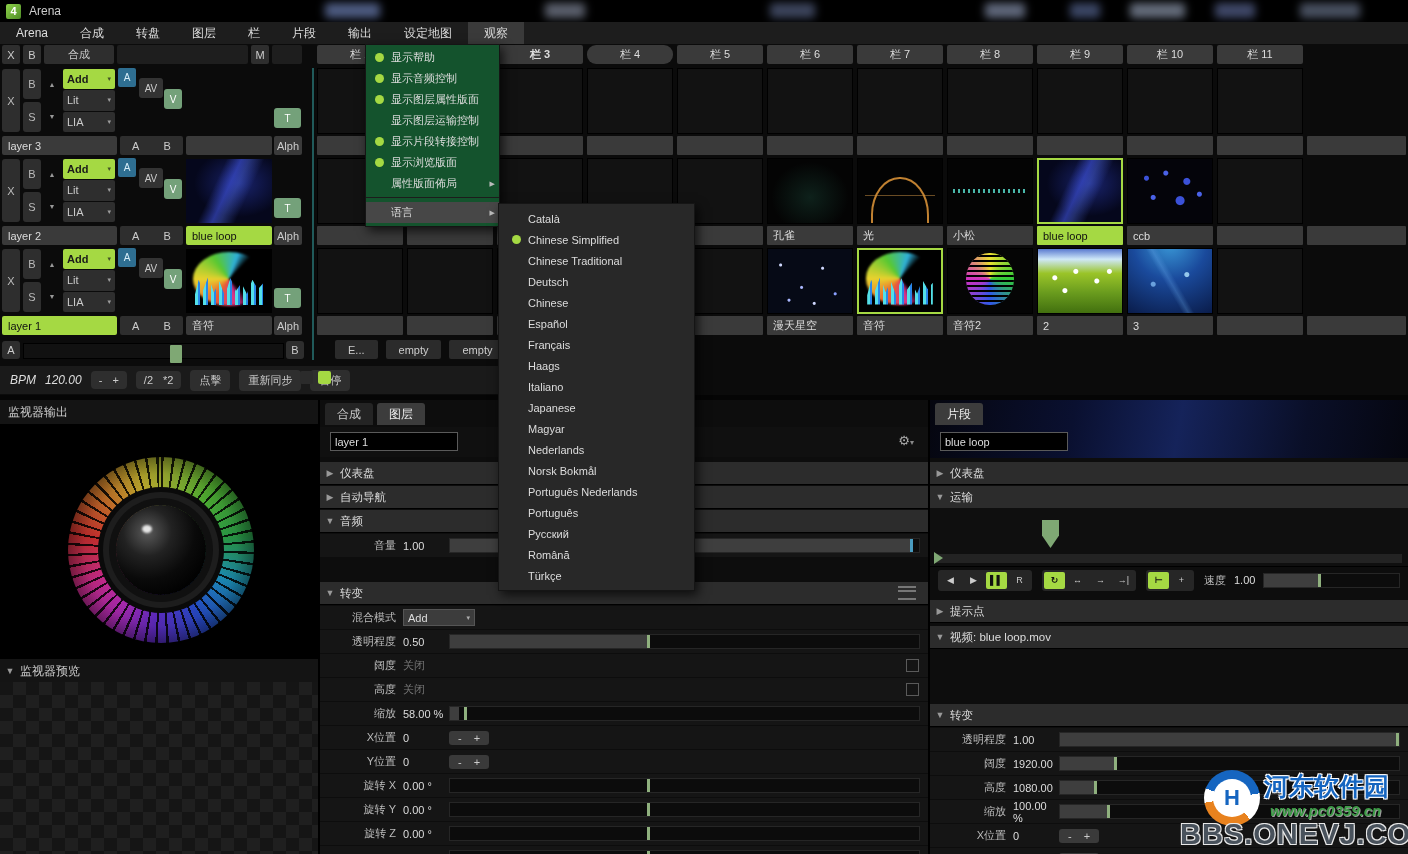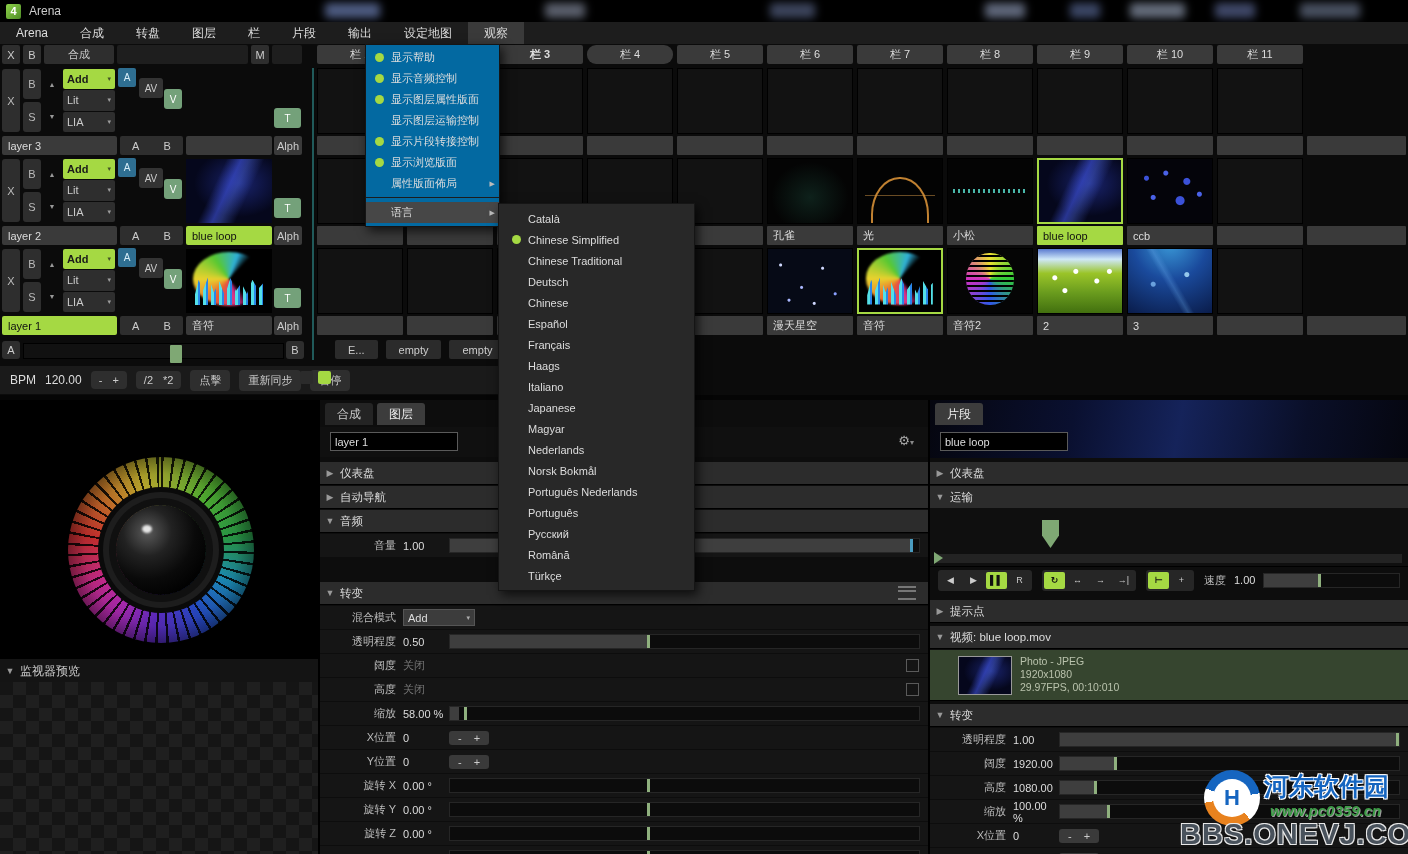--- a/index.html
+++ b/index.html
@@ -71,21 +71,21 @@
   .xfbtn{position:absolute;top:1px;width:18px;height:18px;background:#2e2e2e;border-radius:3px;color:#ccc;
     display:flex;align-items:center;justify-content:center;}
   #xftrack{position:absolute;left:23px;top:3px;width:259px;height:14px;background:#111;border:1px solid #000;}
   #xfhandle{position:absolute;left:146px;top:1px;width:12px;height:18px;background:#7fa874;border-radius:1px;}
   #decktabs{position:absolute;left:335px;top:296px;height:20px;display:flex;gap:8px;}
   .dtab{height:19px;background:#2b2b2b;border-radius:2px;color:#ccc;display:flex;align-items:center;
     justify-content:center;padding:0 13px;}
   #bpmbar{position:absolute;left:0;top:322px;width:500px;height:28px;background:#1a1a1a;
     display:flex;align-items:center;gap:9px;padding-left:10px;box-sizing:border-box;}
   .pill{background:#2e2e2e;border-radius:4px;color:#ccc;padding:3px 8px;display:flex;gap:10px;font-size:11px;}
-  .bpmtxt{color:#ddd;font-size:12px;}
+  .bpmtxt{color:#ddd;font-size:12px;font-style:italic;}
   .bpmbtn{background:#2e2e2e;border-radius:4px;color:#ccc;padding:3px 9px;font-size:11px;}
   #bpmind{position:absolute;left:318px;top:5px;width:13px;height:13px;background:#a5d943;border-radius:2px;}
   #bpmdark{position:absolute;left:300px;top:5px;width:13px;height:13px;background:#2b2b2b;border-radius:2px;}
   .teal-line{position:absolute;left:312px;top:24px;width:2px;height:292px;background:#2e8f8f;opacity:.6;}
 
   
   .th{position:absolute;inset:0;}
   .th-dark{background:radial-gradient(ellipse at 50% 60%,#0e211b 0%,#040404 65%);}
   .th-arch{background:#030303;}
   .th-arch::before{content:"";position:absolute;left:16%;right:16%;top:28%;bottom:-45%;
@@ -133,21 +133,21 @@
     radial-gradient(circle at 70% 50%,#fff 0 2px,transparent 3px),
     radial-gradient(circle at 85% 35%,#fff 0 2px,transparent 3px),
     radial-gradient(circle at 32% 65%,#fff 0 2px,transparent 3px);}
   .th-blue3{background:radial-gradient(circle at 50% -10%,#3a9ad8 0%,#1a4a9c 45%,#0a1c4a 100%);}
   .th-blue3::before{content:"";position:absolute;inset:0;background:
     radial-gradient(circle at 70% 40%,rgba(180,230,255,.8) 0 2px,transparent 3px),
     radial-gradient(circle at 30% 55%,rgba(140,200,255,.7) 0 2px,transparent 3px),
     linear-gradient(60deg,transparent 45%,rgba(120,190,255,.25) 50%,transparent 55%);}
 
   
-  #view-menu{left:365px;top:44px;width:133px;background:#0369a1;border:1px solid #151515;z-index:50;
+  #view-menu{left:365px;top:44px;width:133px;background:#14532d;border:1px solid #151515;z-index:50;
     box-shadow:3px 4px 10px rgba(0,0,0,.7);padding:2px 0 3px 0;}
   .vrow{display:flex;align-items:center;height:21px;padding:0 4px;}
   .vrow.hl{background:#474747;}
   .dot{width:9px;height:9px;border-radius:50%;margin:0 7px 0 5px;flex:none;}
   .dot.on{background:#a5d943;}
   .vlab{flex:1;color:#ddd;font-size:11px;white-space:nowrap;}
   .varr{color:#bbb;font-size:7px;margin-left:4px;}
   .msep{height:1px;background:#1c1c1c;margin:3px 0 4px 0;}
   #lang-menu{left:498px;top:203px;width:195px;background:#282828;border:1px solid #151515;z-index:51;
     box-shadow:3px 4px 10px rgba(0,0,0,.7);padding:4px 0;}
@@ -533,20 +533,21 @@
       <div class="clipcell" style="left: 1127px; top: 204px;">
         <div class="th th-blue3"></div>
       </div>
       <div class="cliplabel" style="left: 1127px; top: 272px;">3</div>
       <div class="clipcell" style="left: 1217px; top: 204px;"></div>
       <div class="cliplabel" style="left: 1217px; top: 272px;"></div>
       <div class="cliplabel tail" style="top: 272px;"></div>
     </div>
 
   <div class="abs" id="monitor">
+    <div class="panhead">监视器输出</div>
     <div id="monimg">
       <div id="eqring"></div>
       <div id="lens"></div>
       <div id="lensdot"></div>
     </div>
     <div id="monprev">
       <span class="tri">▼</span>
       <span>监视器预览</span>
     </div>
     <div id="checker"></div>
@@ -742,28 +743,20 @@
       </span>
     </div>
     <div class="sect" style="top:200px">
       <span class="tri">▶</span>
       <span>提示点</span>
     </div>
     <div class="sect" style="top:226px">
       <span class="tri">▼</span>
       <span>视频: blue loop.mov</span>
     </div>
-    <div id="fileinfo">
-      <div id="fithumb">
-          <div class="th th-bluewave"></div>
-        </div>
-      <div class="filine" style="top:5px">Photo - JPEG</div>
-      <div class="filine" style="top:18px">1920x1080</div>
-      <div class="filine" style="top:31px">29.97FPS, 00:10:010</div>
-    </div>
     <div class="sect" style="top:304px">
       <span class="tri">▼</span>
       <span>转变</span>
     </div>
     <div class="rowsbox" id="rightrows" style="top:328px">
         <div class="prow">
           <div class="plabel">透明程度</div>
           <div class="pvalue">1.00</div>
           <div class="pctl">
             <div class="strack">

